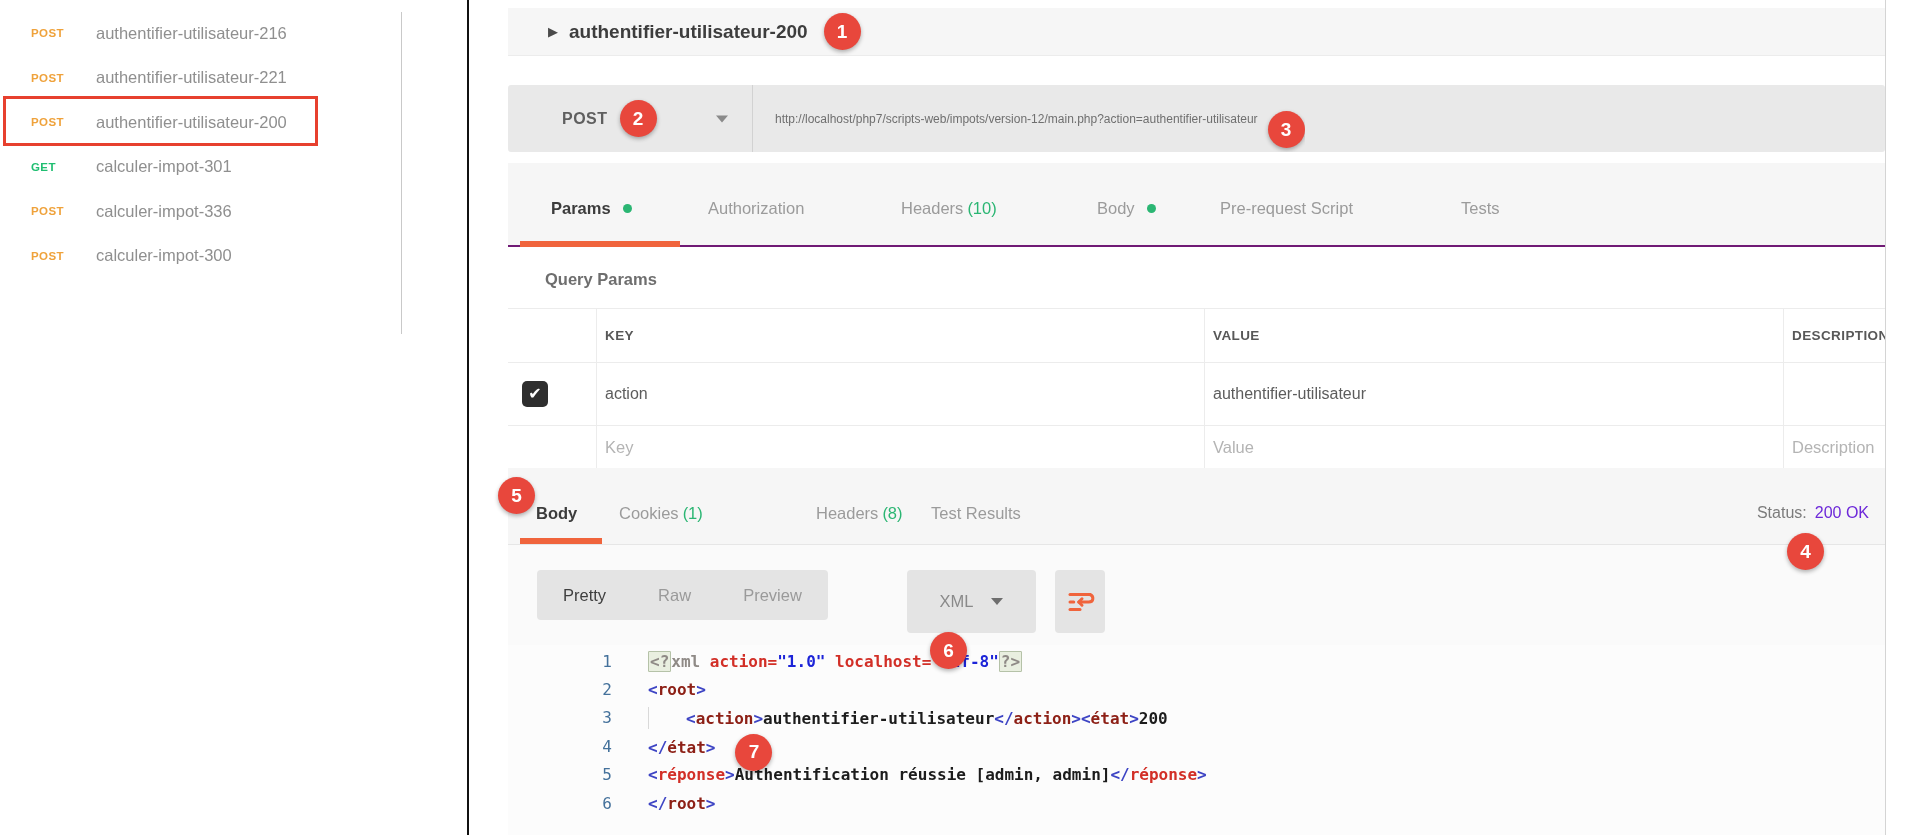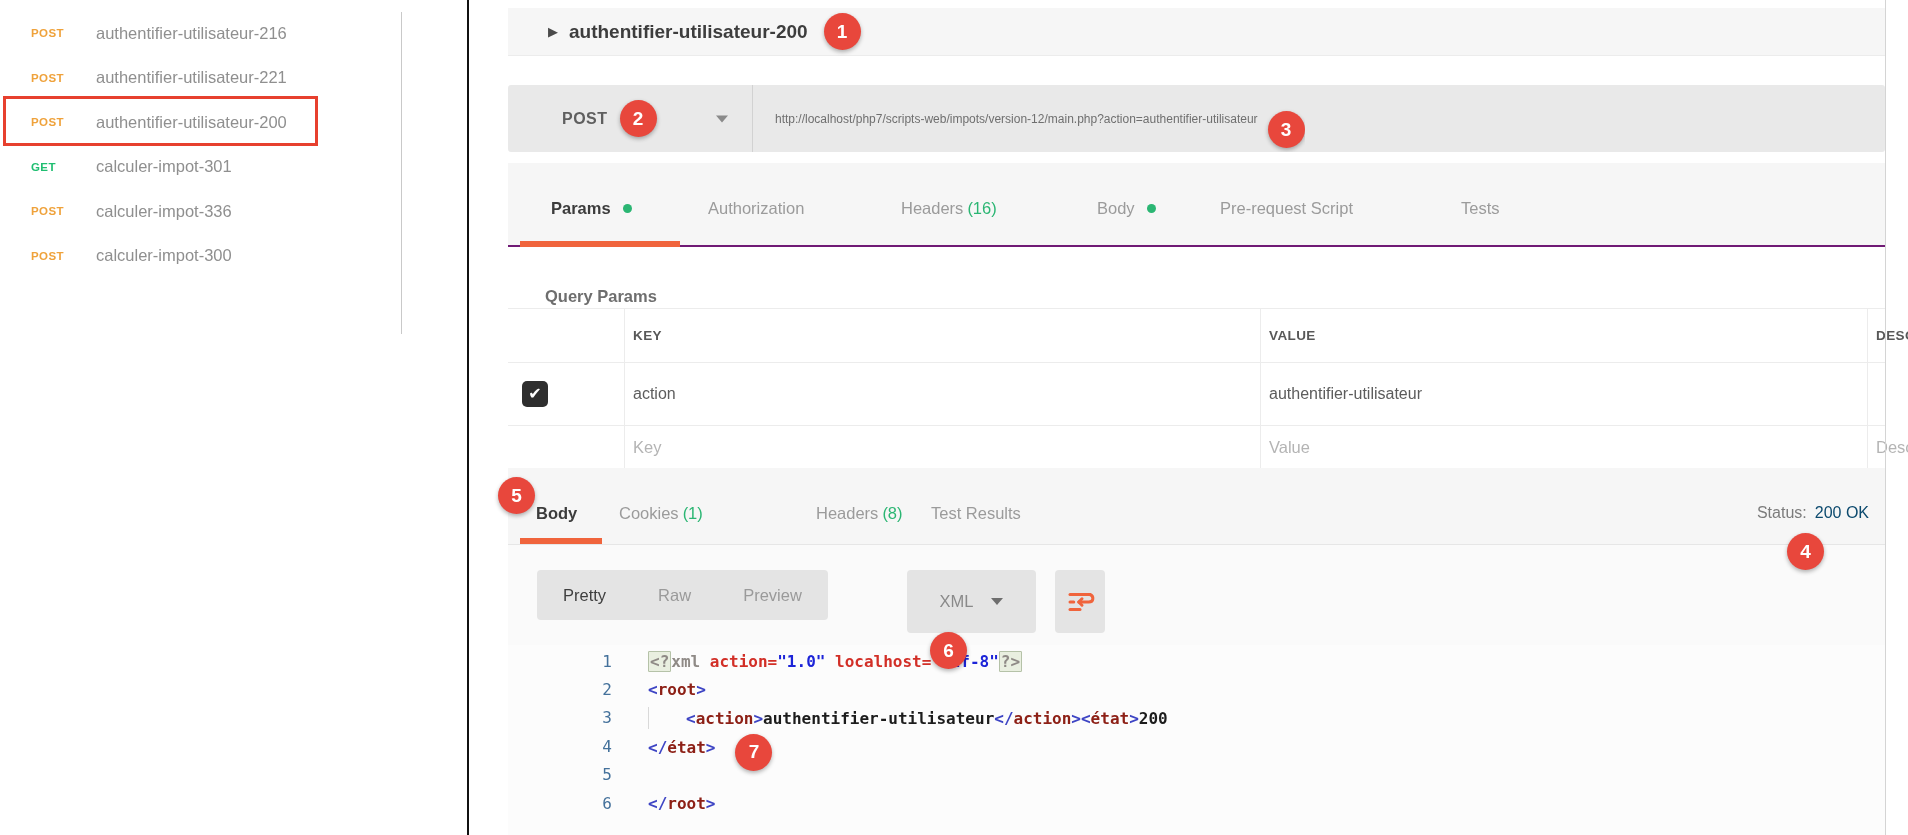--- a/index.html
+++ b/index.html
@@ -36,45 +36,45 @@
 
   .req-tabs { position:absolute; left:508px; top:163px; width:1377px; height:84px; background:#f6f6f6;
               border-bottom:2px solid #701a75; }
   .rtab { position:absolute; top:36px; font-size:16.5px; color:#9b9b9b; cursor:pointer; white-space:nowrap; }
   .rtab.active span:first-child { color:#3c3c3c; font-weight:700; }
   .rtab .count { color:#2bb673; margin-left:4px; }
   .dot { display:inline-block; width:9px; height:9px; border-radius:50%; background:#2bb673; margin-left:12px; vertical-align:1px; }
   .underline-orange { position:absolute; background:#f0643c; height:6px; }
   .req-underline { left:12px; bottom:-2px; width:160px; }
 
-  .qp-heading { position:absolute; left:545px; top:270px; font-size:16.5px; font-weight:700; color:#6e6e6e;margin-top:17px; }
+  .qp-heading { position:absolute; left:545px; top:270px; font-size:16.5px; font-weight:700; color:#6e6e6e; }
 
   .qp-table { position:absolute; left:508px; top:308px; width:1377px; background:#fff;
               border-top:1px solid #ececec; border-bottom:1px solid #ececec; }
-  .tr { display:grid; grid-template-columns:88px 608px 579px 102px; border-bottom:1px solid #ececec;gap:28px; }
+  .tr { display:grid; grid-template-columns:88px 608px 579px 102px; border-bottom:1px solid #ececec; }
   .tr:last-child { border-bottom:none; }
   .td { padding-left:8px; display:flex; align-items:center; overflow:hidden; white-space:nowrap; }
   .td + .td { border-left:1px solid #ececec; }
   .tr.head { height:54px; } .tr.r1 { height:63px; } .tr.r2 { height:43px; }
   .th-label { font-size:13.5px; font-weight:700; color:#585858; letter-spacing:.4px; }
   .cell-text { font-size:16px; color:#5c5c5c; }
   .ph { font-size:16.5px; color:#b4b4b4; }
   .checkbox { width:26px; height:26px; margin-left:14px; background:#2e2e2e; border-radius:5px;
               display:flex; align-items:center; justify-content:center; cursor:pointer; }
   .checkbox .tick { color:#fff; font-size:16px; line-height:1; }
 
   .resp-header { position:absolute; left:508px; top:468px; width:1377px; height:77px; background:#f6f6f6;
                  border-bottom:1px solid #e6e6e6; }
   .ptab { position:absolute; top:36px; font-size:16.5px; color:#9b9b9b; cursor:pointer; white-space:nowrap; }
   .ptab.active span:first-child { color:#3c3c3c; font-weight:700; }
   .ptab .count { color:#2bb673; margin-left:4px; }
   .resp-underline { left:12px; bottom:0; width:82px; }
   .status-wrap { position:absolute; right:16px; top:36px; font-size:16px; }
   .status-label { color:#7b7b7b; }
-  .status-value { color:#0c4a6e; margin-left:8px; }
+  .status-value { color:#6d28d9; margin-left:8px; }
 
   .toolbar { position:absolute; left:508px; top:545px; width:1377px; height:100px; background:#fafafa; }
   .view-group { position:absolute; left:29px; top:25px; height:50px; background:#e4e4e4; border-radius:4px;
                 display:flex; align-items:center; }
   .view-btn { padding:0 26px; font-size:16.5px; color:#9a9a9a; cursor:pointer; }
   .view-btn.active { color:#3f3f3f; }
   .fmt-btn { position:absolute; left:399px; top:25px; width:129px; height:63px; background:#e4e4e4; border-radius:4px;
              display:flex; align-items:center; justify-content:center; cursor:pointer; font-size:16.5px; color:#8a8a8a; }
   .fmt-btn .caret2 { width:0; height:0; border-left:6px solid transparent; border-right:6px solid transparent;
                      border-top:7px solid #6e6e6e; margin-left:18px; }
@@ -160,21 +160,21 @@
     <div class="url-box">
       <span class="url-text">http://localhost/php7/scripts-web/impots/version-12/main.php?action=authentifier-utilisateur</span>
       <span class="badge b3">3</span>
     </div>
   </div>
 
   <div class="req-tabs">
     <div class="underline-orange req-underline"></div>
   <div class="rtab active" style="left: 43px;"><span>Params</span><span class="dot"></span></div>
       <div class="rtab" style="left: 200px;"><span>Authorization</span></div>
-      <div class="rtab" style="left: 393px;"><span>Headers</span><span class="count">(16)</span></div>
+      <div class="rtab" style="left: 393px;"><span>Headers</span><span class="count">(10)</span></div>
       <div class="rtab" style="left: 589px;"><span>Body</span><span class="dot"></span></div>
       <div class="rtab" style="left: 712px; text-align: right;"><span>Pre-request Script</span></div>
       <div class="rtab" style="left: 953px;"><span>Tests</span></div>
     </div>
 
   <div class="qp-heading">Query Params</div>
 
   <div class="qp-table">
     <div class="tr head">
       <div class="td"></div>
@@ -265,20 +265,21 @@
       <div class="code-line">
         <span class="lnum">3</span>
         <span class="lcode"><span class="tok-gd"></span><span class="tok-br">&lt;</span><span class="tok-tag">action</span><span class="tok-br">&gt;</span><span class="tok-txt">authentifier-utilisateur</span><span class="tok-br">&lt;/</span><span class="tok-tag">action</span><span class="tok-br">&gt;</span><span class="tok-br">&lt;</span><span class="tok-tag">état</span><span class="tok-br">&gt;</span><span class="tok-txt">200</span></span>
       </div>
       <div class="code-line">
         <span class="lnum">4</span>
         <span class="lcode"><span class="tok-br">&lt;/</span><span class="tok-tag">état</span><span class="tok-br">&gt;</span><span class="badge b7">7</span></span>
       </div>
       <div class="code-line">
         <span class="lnum">5</span>
+        <span class="lcode"><span class="tok-br">&lt;</span><span class="tok-tag2">réponse</span><span class="tok-br">&gt;</span><span class="tok-txt">Authentification réussie [admin, admin]</span><span class="tok-br">&lt;/</span><span class="tok-tag2">réponse</span><span class="tok-br">&gt;</span></span>
       </div>
       <div class="code-line">
         <span class="lnum">6</span>
         <span class="lcode"><span class="tok-br">&lt;/</span><span class="tok-tag">root</span><span class="tok-br">&gt;</span></span>
       </div>
     </div>
 
   <div class="right-border"></div>
 </div>
 

